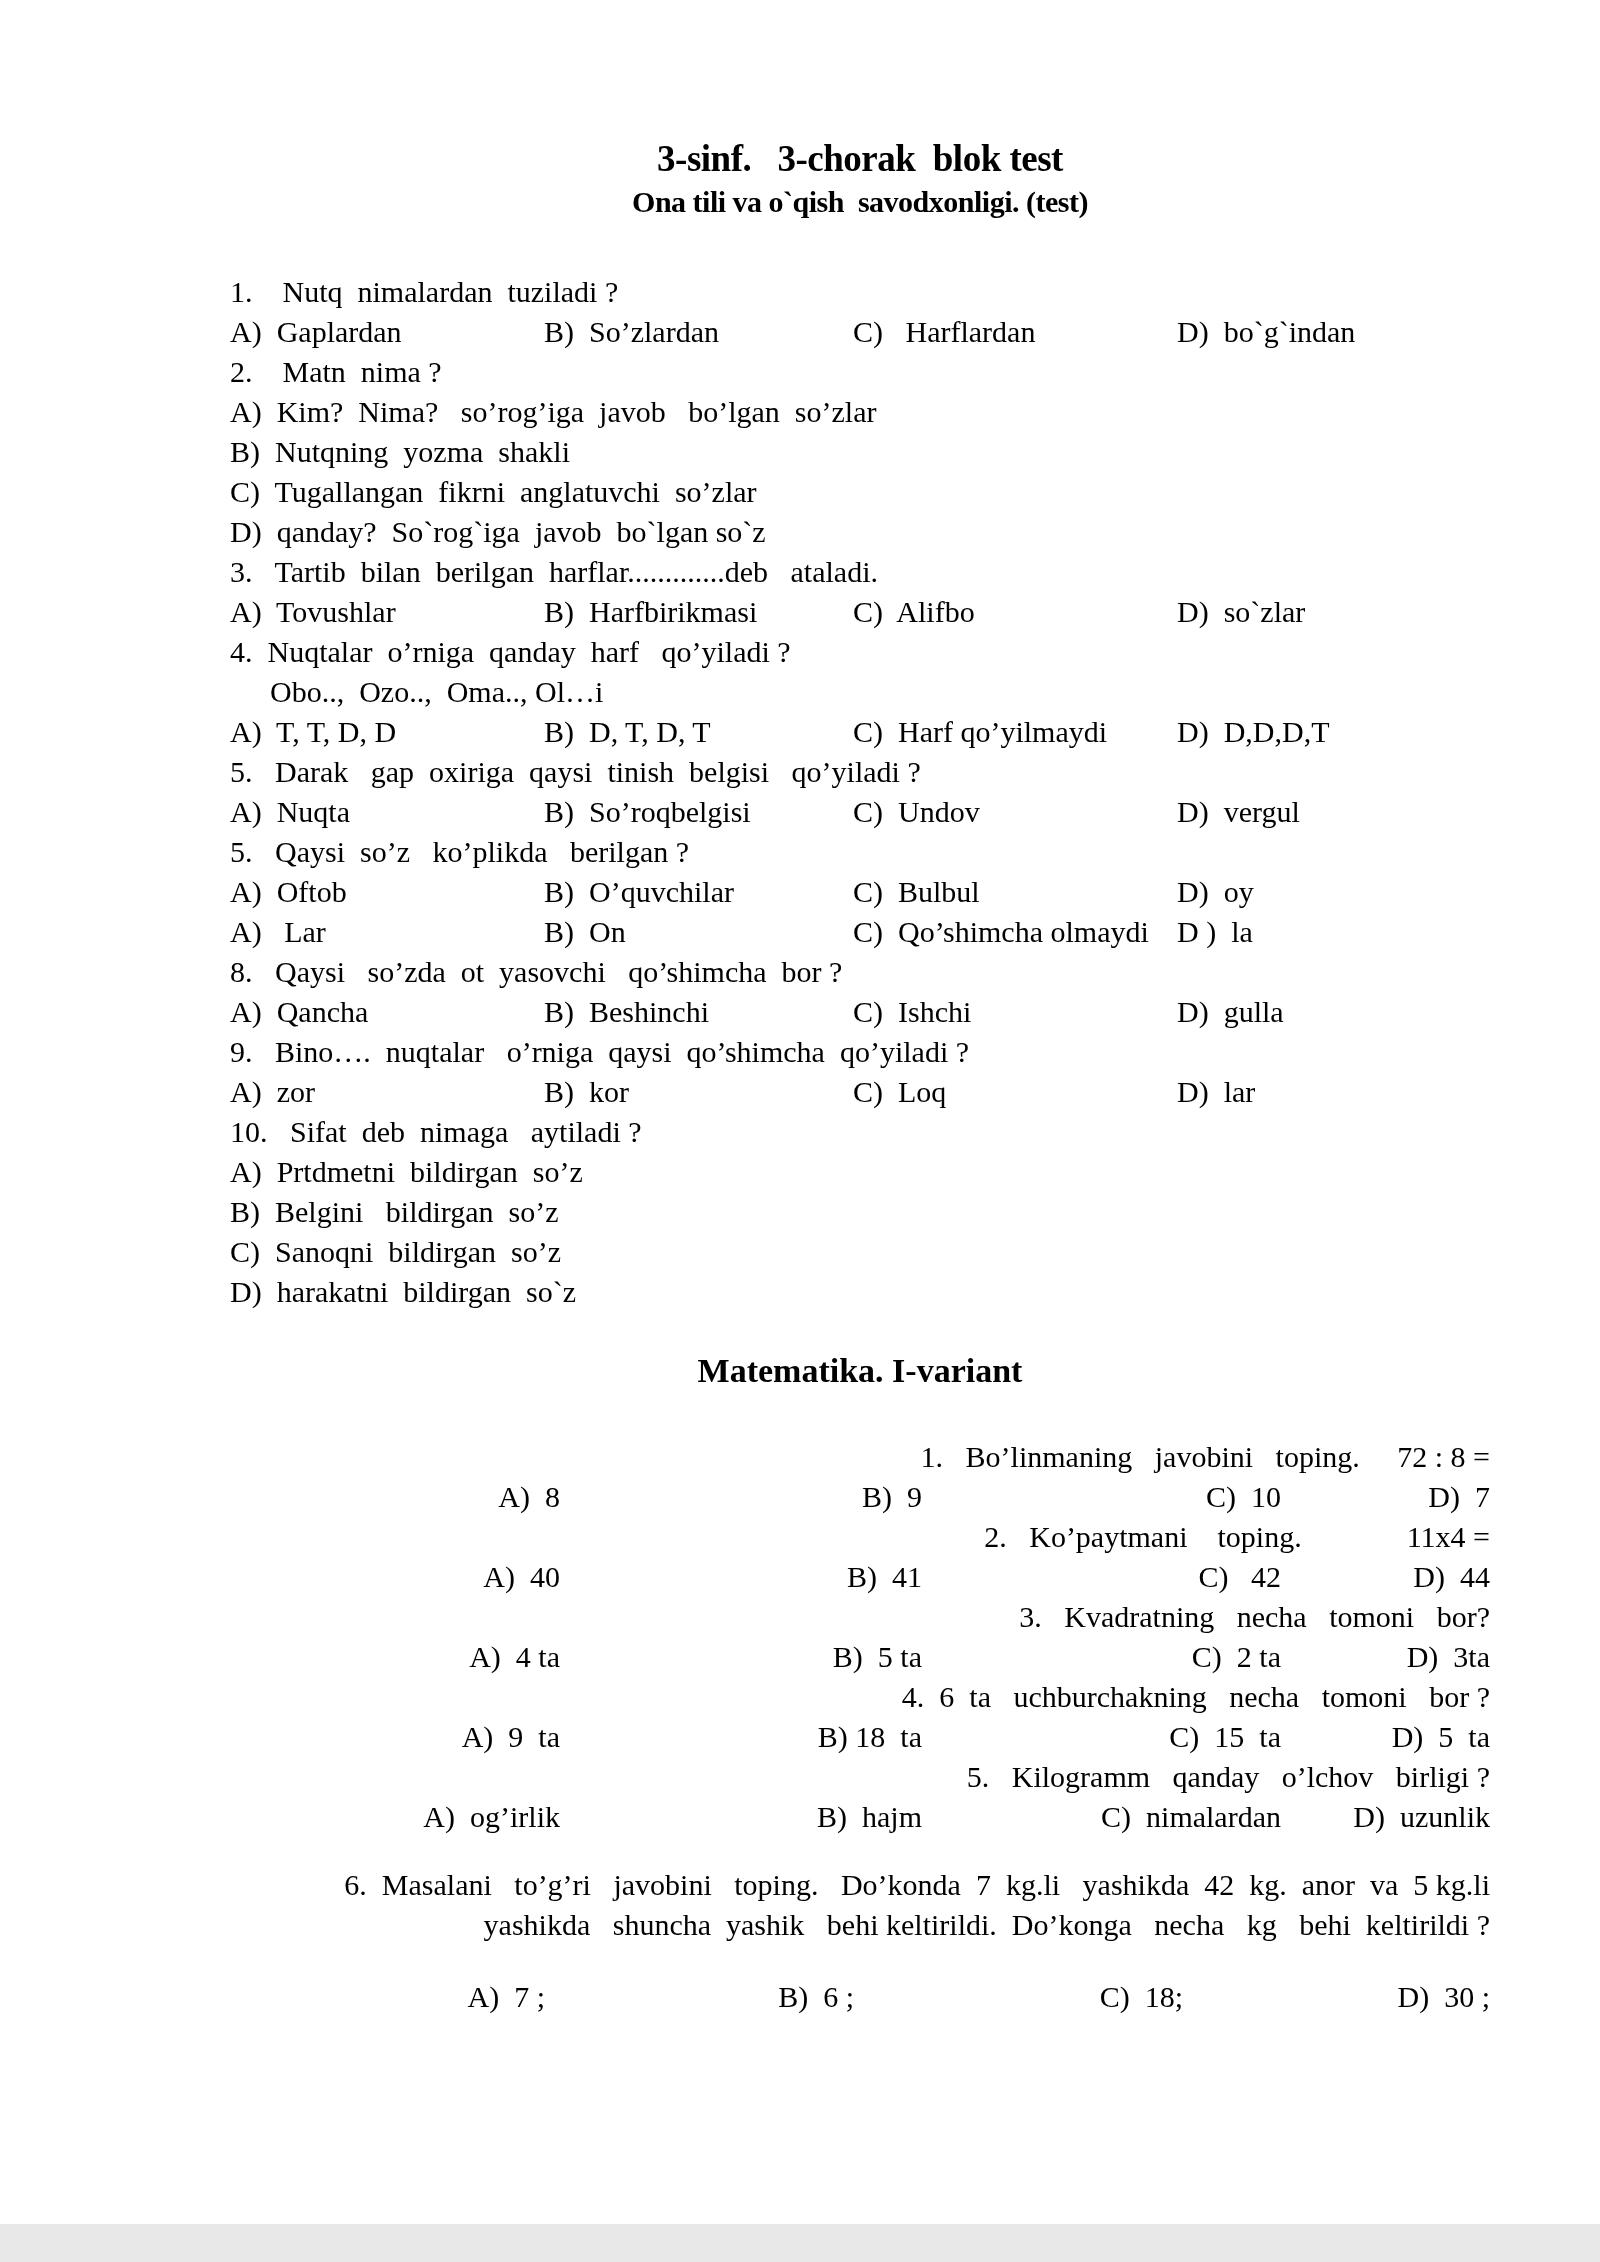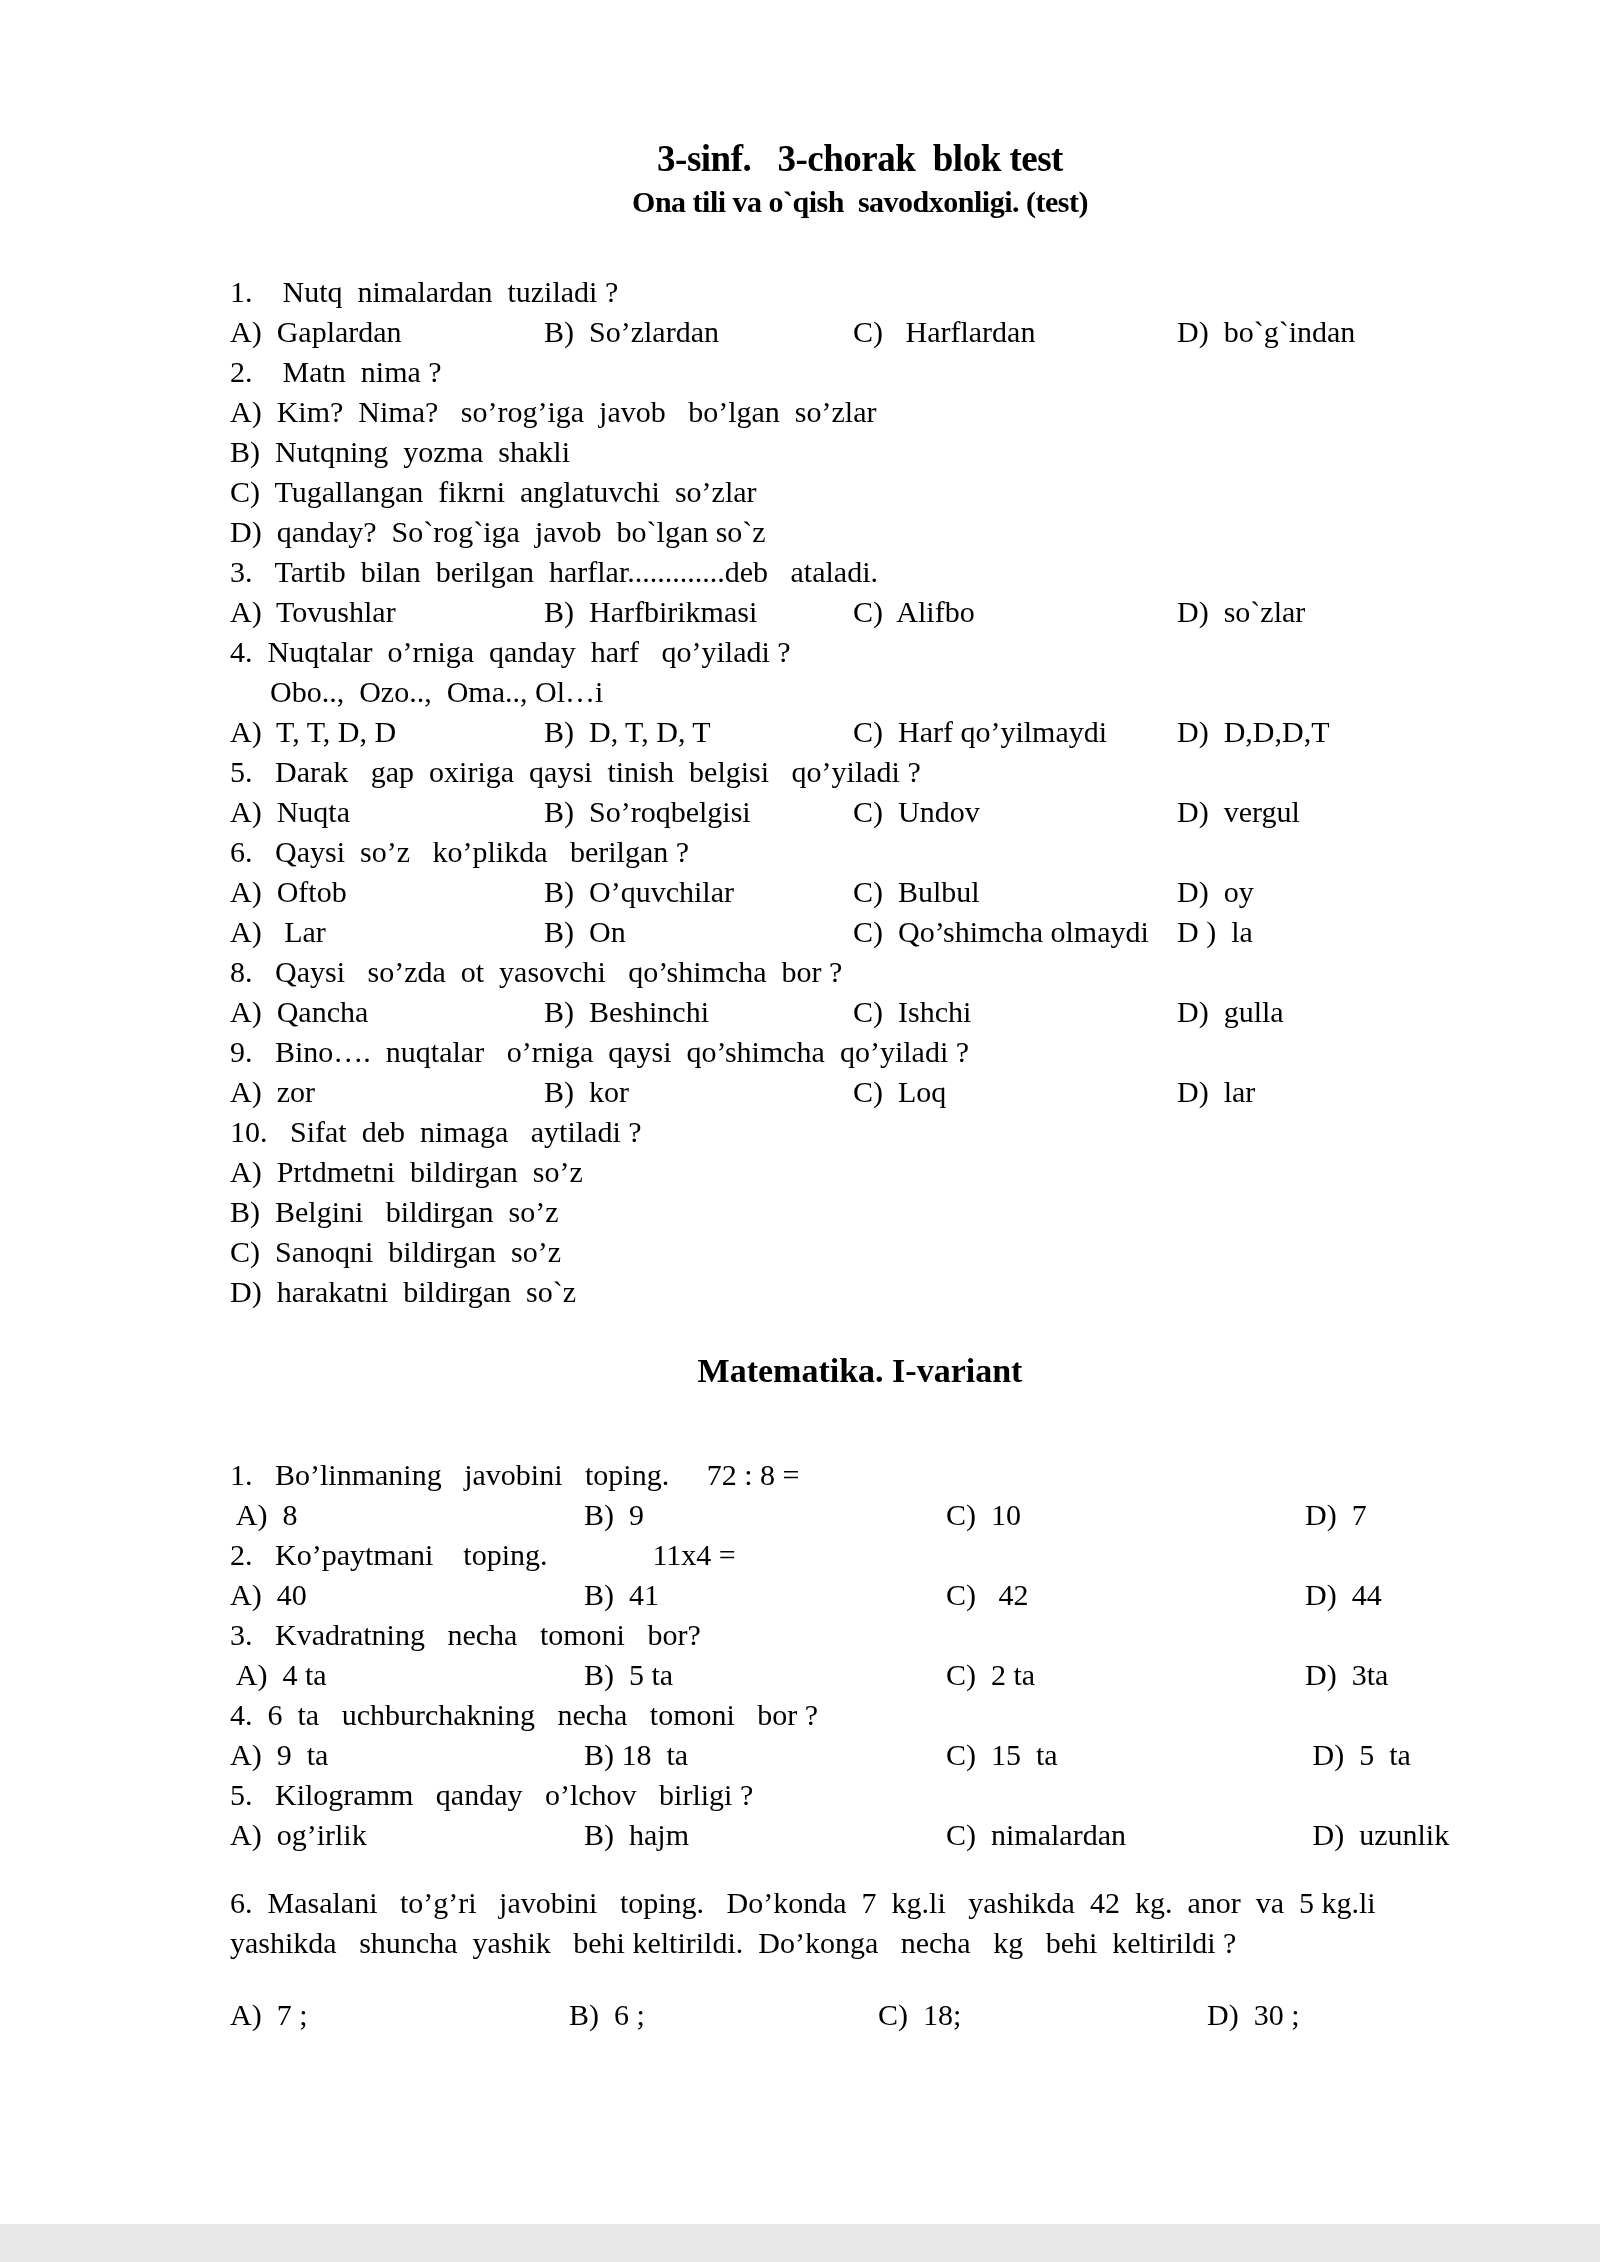--- a/index.html
+++ b/index.html
@@ -19,21 +19,21 @@
     text-align:center;font-weight:bold;
     font-size:37px;line-height:46px;white-space:pre;
     letter-spacing:-0.5px;
   }
   .doc-subtitle{
     text-align:center;font-weight:bold;
     font-size:30px;line-height:40px;white-space:pre;
     letter-spacing:-0.5px;
   }
   .rows-ona{margin-top:50px;}
-  .rows-mat{margin-top:61px;}
+  .rows-mat{margin-top:43px;text-align:right;}
   .line{white-space:pre;}
   .sub{padding-left:40px;}
   .para-gap{margin-top:28px;}
   .opts{display:grid;gap:24px;}
   .opts>span{white-space:pre;display:block;}
   .opts-ona{grid-template-columns:290px 285px 300px auto;}
   .opts-mat{grid-template-columns:330px 338px 335px auto;}
   .opts-mat6{grid-template-columns:315px 285px 305px auto;}
   .opts-gap{margin-top:32px;}
   .math-title{
@@ -76,21 +76,21 @@
           <span>C)  Harf qo’yilmaydi</span>
           <span>D)  D,D,D,T</span>
         </div>
         <div class="line">5.   Darak   gap  oxiriga  qaysi  tinish  belgisi   qo’yiladi ?</div>
         <div class="opts opts-ona">
           <span>A)  Nuqta</span>
           <span>B)  So’roqbelgisi</span>
           <span>C)  Undov</span>
           <span>D)  vergul</span>
         </div>
-        <div class="line">6.   Qaysi  so’z   ko’plikda   berilgan ?</div>
+        <div class="line">5.   Qaysi  so’z   ko’plikda   berilgan ?</div>
         <div class="opts opts-ona">
           <span>A)  Oftob</span>
           <span>B)  O’quvchilar</span>
           <span>C)  Bulbul</span>
           <span>D)  oy</span>
         </div>
         <div class="opts opts-ona">
           <span>A)   Lar</span>
           <span>B)  On</span>
           <span>C)  Qo’shimcha olmaydi</span>

